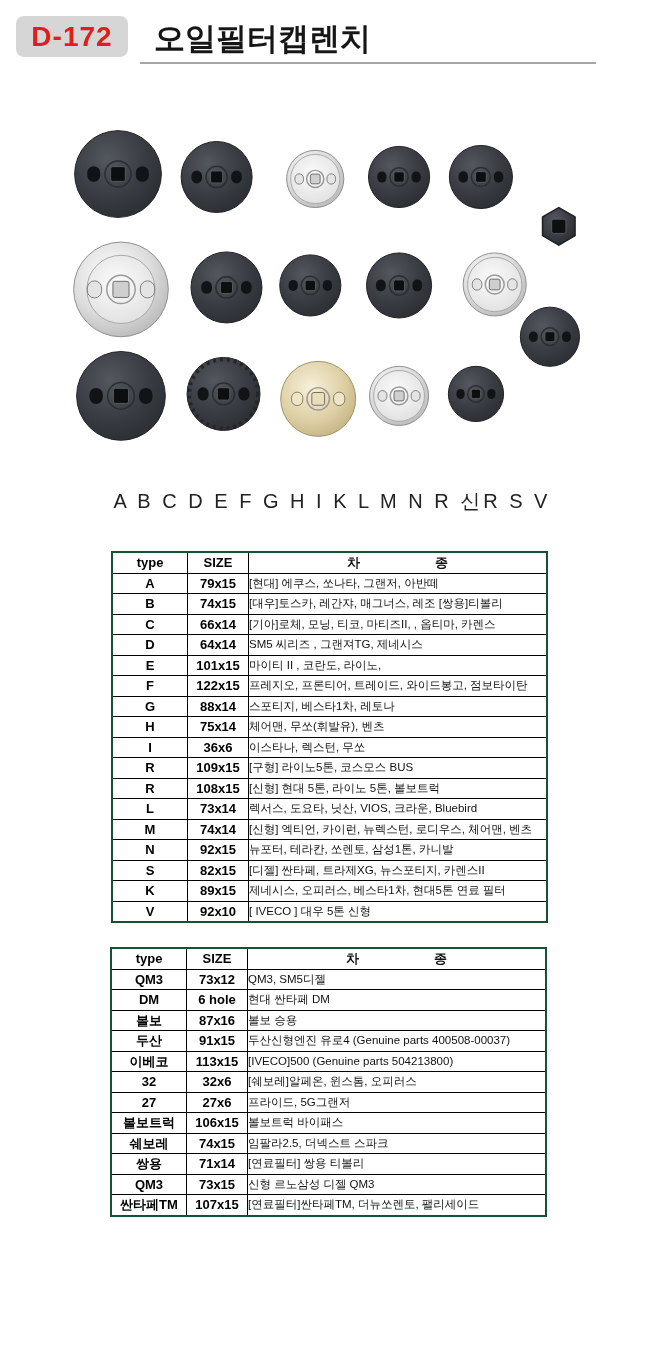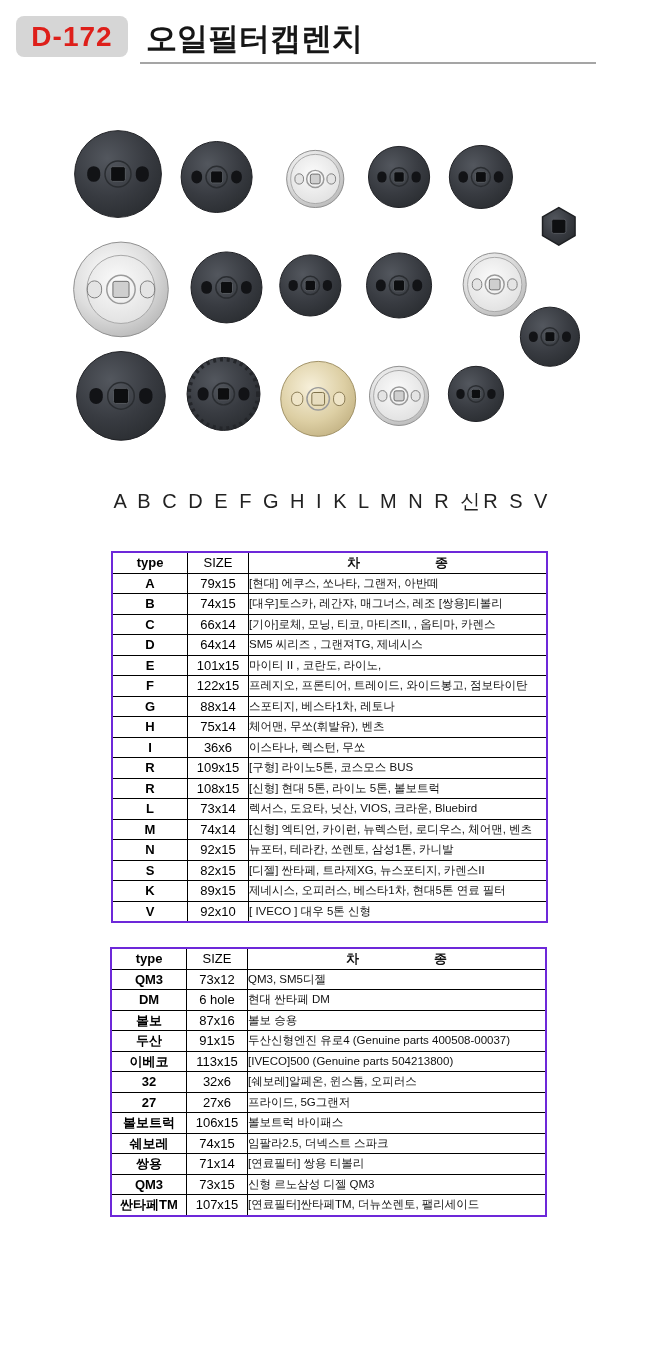--- a/index.html
+++ b/index.html
@@ -3,38 +3,38 @@
 <meta charset="utf-8">
 <style>
   html,body{margin:0;padding:0;background:#fff;}
   #page{position:relative;width:596px;height:1361px;background:#ffffff;overflow:hidden;
         font-family:"Liberation Sans","DejaVu Sans",sans-serif;}
 
   
   .code-badge{position:absolute;left:16px;top:16px;width:112px;height:41px;
       background:#d6d6d6;border-radius:8px;display:flex;align-items:center;justify-content:center;
       color:#de1f1a;font-size:28px;font-weight:bold;letter-spacing:1px;}
-  .page-title{position:absolute;left:146px;top:18px;font-size:31px;font-weight:bold;color:#161616;
+  .page-title{position:absolute;left:154px;top:18px;font-size:31px;font-weight:bold;color:#161616;
       letter-spacing:0px;white-space:nowrap;}
   .title-rule{position:absolute;left:140px;top:62px;width:518px;height:2px;background:#a5a5a5;}
 
   
   .photo{position:absolute;left:0;top:105px;width:664px;height:355px;}
   .photo-caption{position:absolute;left:0;top:452px;width:664px;text-align:center;
       font-size:20px;color:#222;letter-spacing:3px;white-space:pre;margin-top:36px;}
 
   
   table.spec{position:absolute;border-collapse:collapse;table-layout:fixed;width:437px;
-      border:2px solid #6d28d9;background:#fff;}
+      border:2px solid #14532d;background:#fff;}
   #table1{left:111px;top:551px;}
   #table2{left:110px;top:947px;}
   table.spec th,table.spec td{border:1px solid #000;height:19.5px;padding:0;line-height:1;
       overflow:hidden;white-space:nowrap;}
   .c-type{width:74px;text-align:center;font-weight:bold;font-size:13px;}
-  .c-size{width:60px;text-align:center;font-weight:normal;font-size:13px;}
+  .c-size{width:60px;text-align:center;font-weight:bold;font-size:13px;}
   .c-desc{width:297px;text-align:left;font-size:11.5px;padding:0 4px;font-weight:normal;color:#111;}
   th.c-type,th.c-size{font-size:13px;}
   .veh-head{display:flex;justify-content:space-between;padding:0 98px;font-weight:bold;font-size:13px;}
 </style>
 </head>
 <body>
 
 <div id="page">
 
   <div class="code-badge">

